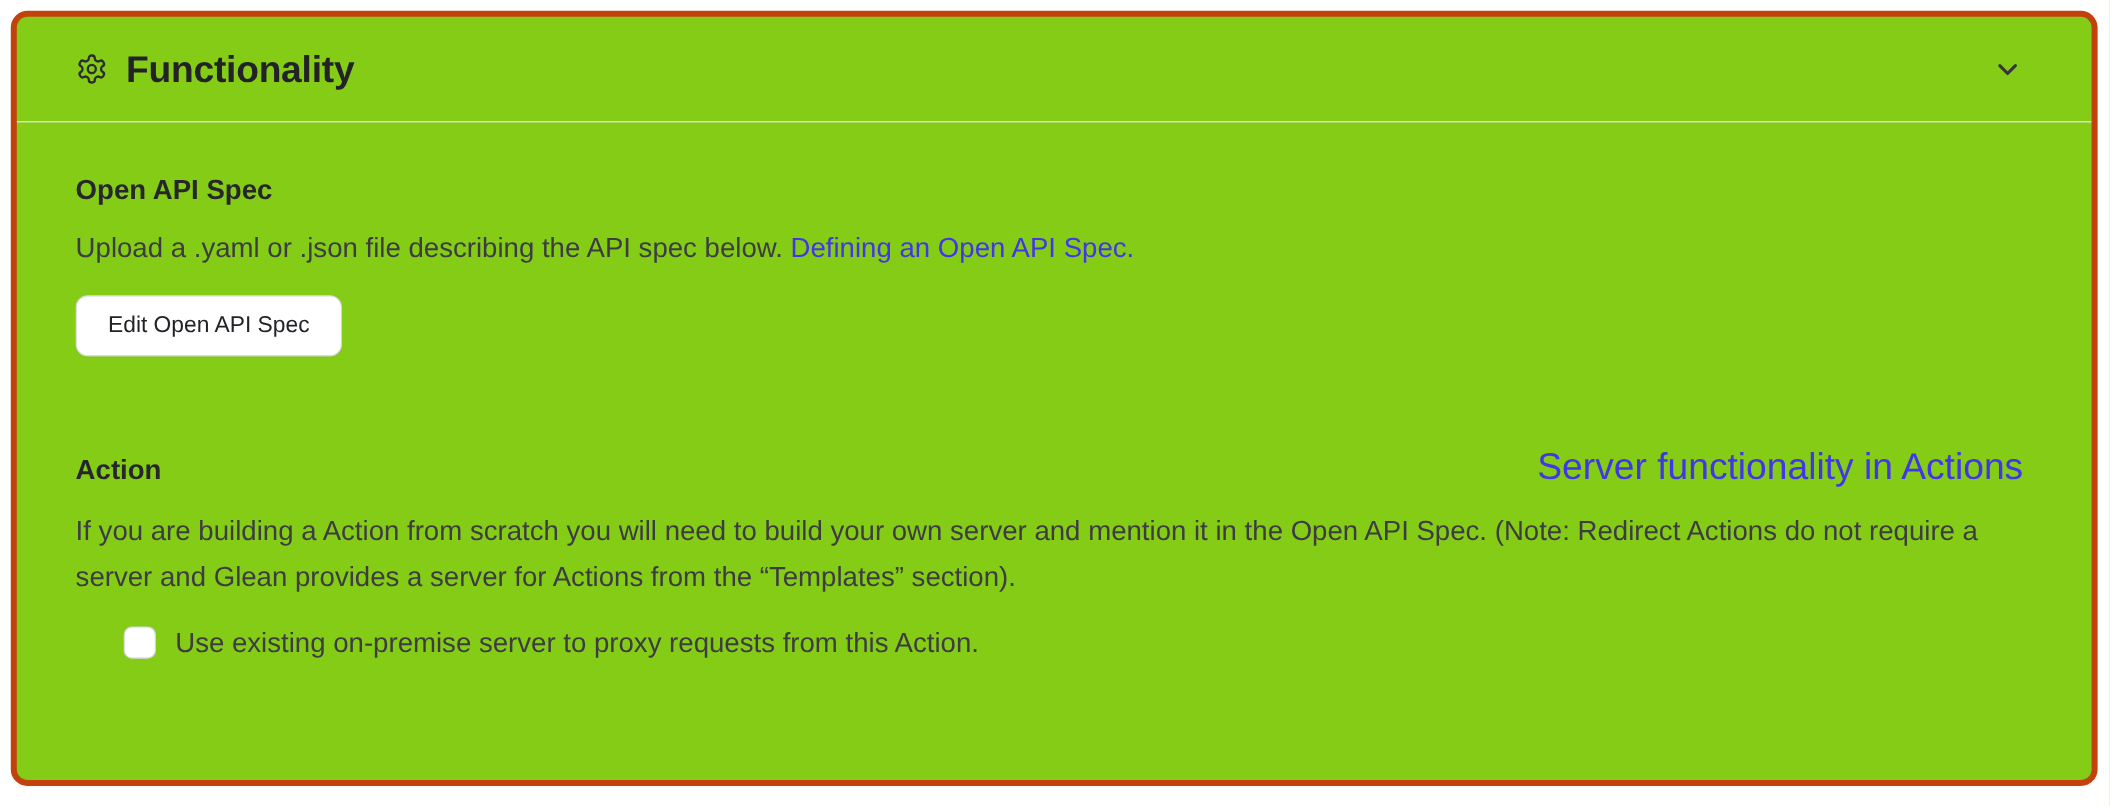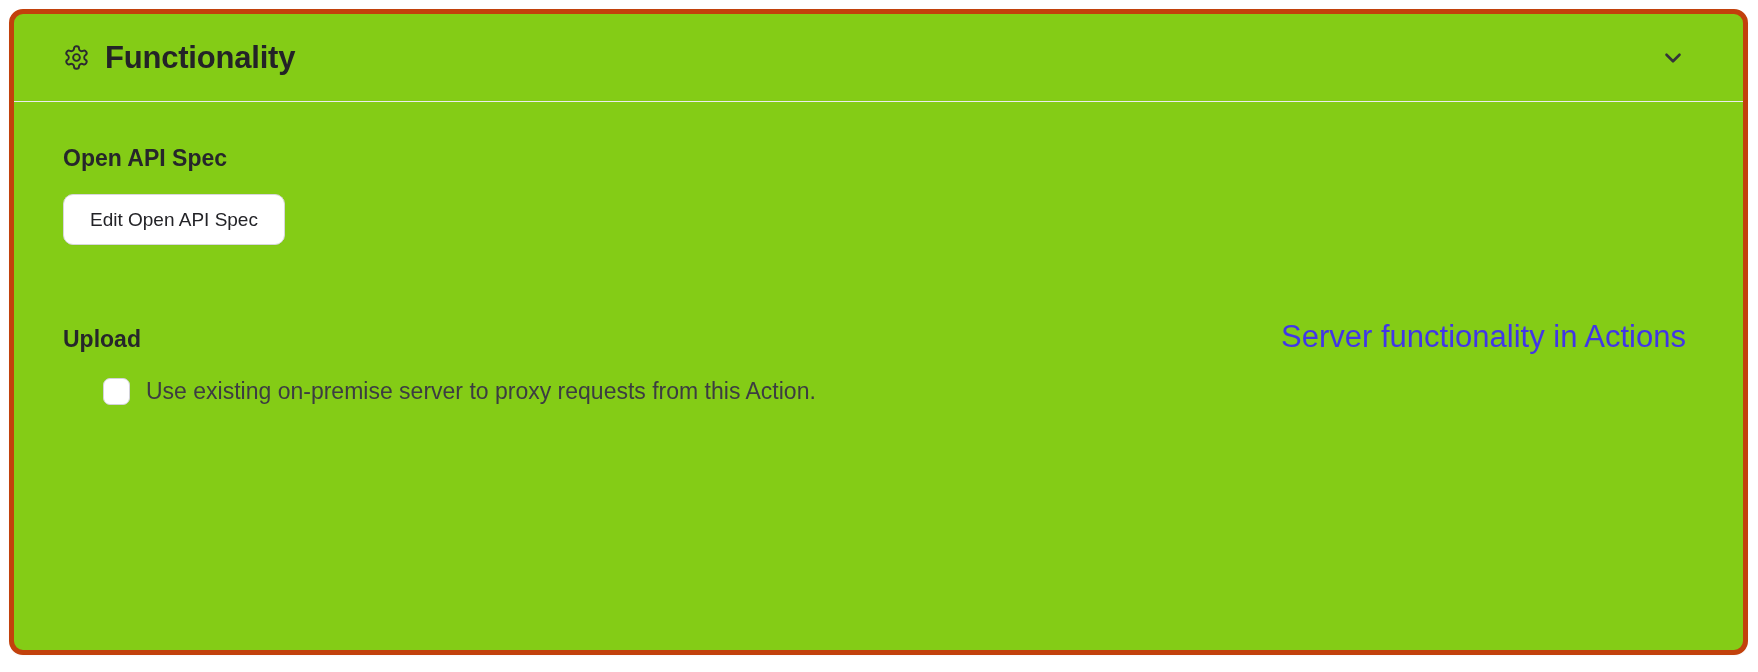--- a/index.html
+++ b/index.html
@@ -119,28 +119,30 @@
     <div class="card-title">Functionality</div>
     <svg class="chevron" viewBox="0 0 24 24" fill="none" stroke="currentColor" stroke-width="2.4" stroke-linecap="round" stroke-linejoin="round">
       <path d="m6 9 6 6 6-6"></path>
     </svg>
   </div>
 
   <div class="card-body">
 
     <div class="openapi-section">
       <div class="section-label">Open API Spec</div>
+      <div class="desc"><span>Upload a .yaml or .json file describing the API spec below. </span><a class="link">Defining an Open API Spec.</a></div>
       <button class="btn">Edit Open API Spec</button>
     </div>
 
     <div class="server-section">
       <div class="server-head">
-        <div class="section-label">Upload</div>
+        <div class="section-label">Action</div>
         <a class="link server-link">Server functionality in Actions</a>
       </div>
+      <div class="desc server-desc">If you are building a Action from scratch you will need to build your own server and mention it in the Open API Spec. (Note: Redirect Actions do not require a server and Glean provides a server for Actions from the “Templates” section).</div>
       <div class="checkbox-row">
         <div class="checkbox" role="checkbox" aria-checked="false"></div>
         <div class="checkbox-label">Use existing on-premise server to proxy requests from this Action.</div>
       </div>
     </div>
 
   </div>
 </div>
 
 </body></html>

